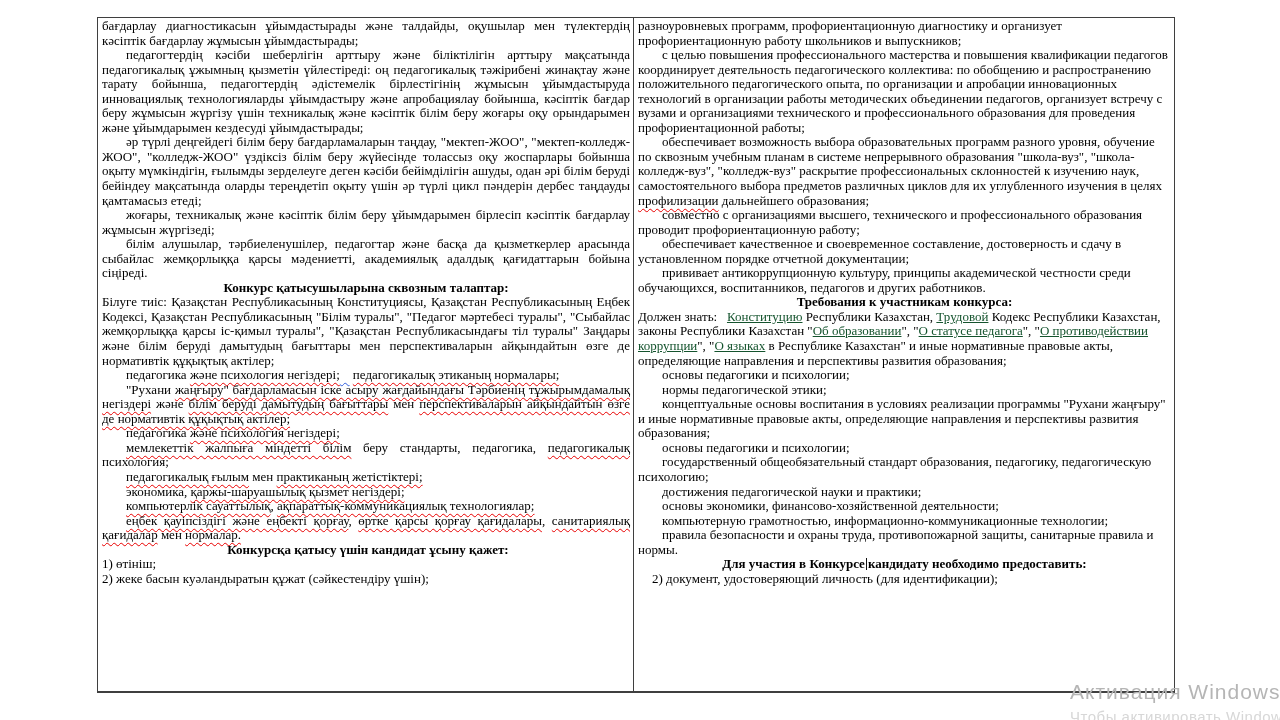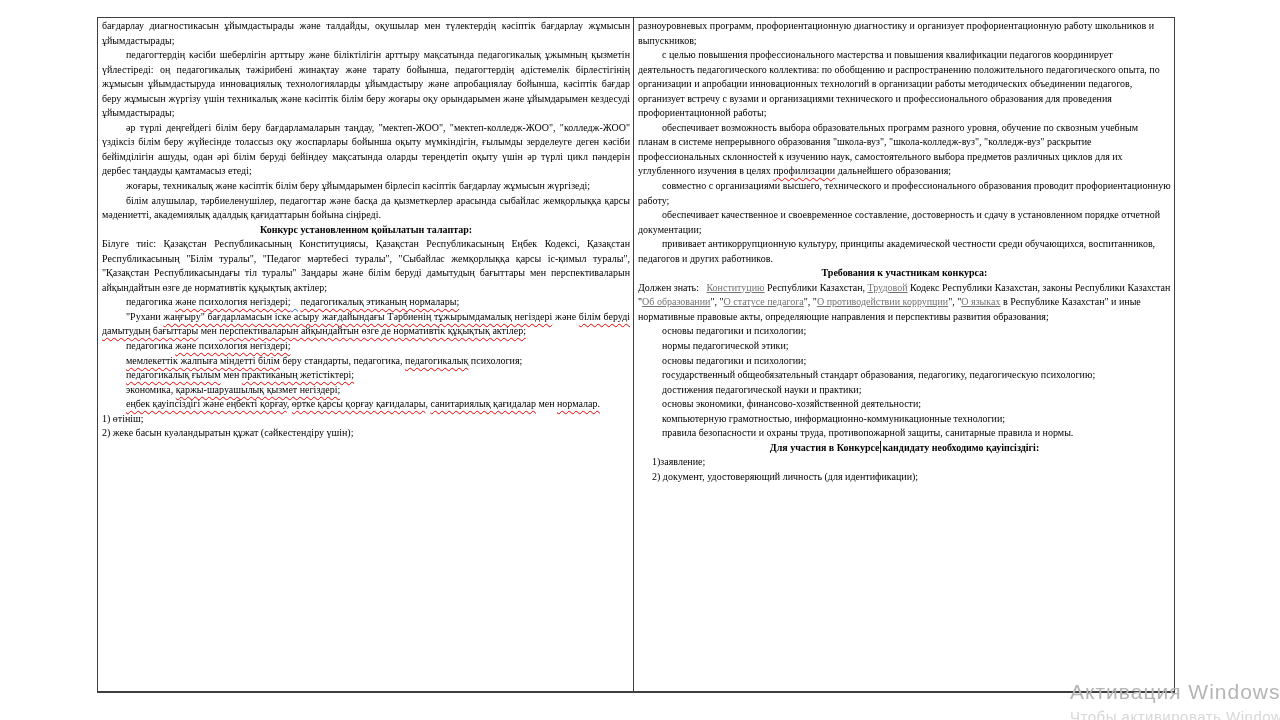--- a/index.html
+++ b/index.html
@@ -7,41 +7,41 @@
     width:1280px;height:720px;background:#ffffff;overflow:hidden;position:relative;
     font-family:"Liberation Serif","DejaVu Serif",serif;color:#000;
   }
   .doc-table{
     position:absolute;left:97px;top:17px;width:1078px;height:676px;
     box-sizing:border-box;border:1px solid #3f3f3f;border-bottom-width:2px;
     display:flex;background:#fff;
   }
   .cell{
     box-sizing:border-box;overflow:hidden;
-    font-size:10px;line-height:14.55px;
+    font-size:13px;line-height:14.55px;
     padding:1px 3px 0 4px;
   }
   .cell.left{width:536px;text-align:justify;}
   .cell.right{width:542px;border-left:1px solid #3f3f3f;text-align:left;}
   p.para{margin:0;padding:0;text-indent:0;}
   p.ind{text-indent:24px;}
   p.ind-sm{text-indent:14px;}
   p.ind-xs{text-indent:4px;}
   p.bold{font-weight:bold;text-align:center;}
   .sp{
     text-decoration-line:underline;text-decoration-style:wavy;
     text-decoration-color:#e90000;text-decoration-thickness:1px;
     text-underline-offset:2.5px;text-decoration-skip-ink:none;
   }
   .gr{
     text-decoration-line:underline;text-decoration-style:wavy;
     text-decoration-color:#2f5ddd;text-decoration-thickness:1px;
     text-underline-offset:2.5px;text-decoration-skip-ink:none;
   }
-  .lnk{color:#737373;text-decoration:underline;cursor:pointer;}
+  .lnk{color:#14532d;text-decoration:underline;cursor:pointer;}
   .caret{
     display:inline-block;width:1px;height:12px;background:#111;
     vertical-align:-2px;margin:0 1px;
   }
   .watermark{
     position:absolute;left:1070px;top:680px;white-space:nowrap;
     font-family:"Liberation Sans","DejaVu Sans",sans-serif;
   }
   .wm1{font-size:21px;letter-spacing:1px;color:#b5b5b5;}
   .wm2{font-size:15px;color:#d7d7d7;margin-top:4px;letter-spacing:0.5px;}
@@ -51,51 +51,53 @@
 
 <div class="screen">
 
   <div class="doc-table">
     <div class="cell left">
         <p class="para"><span>бағдарлау диагностикасын ұйымдастырады және талдайды, оқушылар мен түлектердің кәсіптік бағдарлау жұмысын ұйымдастырады;</span></p>
         <p class="para ind"><span>педагогтердің кәсіби шеберлігін арттыру және біліктілігін арттыру мақсатында педагогикалық ұжымның қызметін үйлестіреді: оң педагогикалық тәжірибені жинақтау және тарату бойынша, педагогтердің әдістемелік бірлестігінің жұмысын ұйымдастыруда инновациялық технологияларды ұйымдастыру және апробациялау бойынша, кәсіптік бағдар беру жұмысын жүргізу үшін техникалық және кәсіптік білім беру жоғары оқу орындарымен және ұйымдарымен кездесуді ұйымдастырады;</span></p>
         <p class="para ind"><span>әр түрлі деңгейдегі білім беру бағдарламаларын таңдау, "мектеп-ЖОО", "мектеп-колледж-ЖОО", "колледж-ЖОО" үздіксіз білім беру жүйесінде толассыз оқу жоспарлары бойынша оқыту мүмкіндігін, ғылымды зерделеуге деген кәсіби бейімділігін ашуды, одан әрі білім беруді бейіндеу мақсатында оларды тереңдетіп оқыту үшін әр түрлі цикл пәндерін дербес таңдауды қамтамасыз етеді;</span></p>
         <p class="para ind"><span>жоғары, техникалық және кәсіптік білім беру ұйымдарымен бірлесіп кәсіптік бағдарлау жұмысын жүргізеді;</span></p>
         <p class="para ind"><span>білім алушылар, тәрбиеленушілер, педагогтар және басқа да қызметкерлер арасында сыбайлас жемқорлыққа қарсы мәдениетті, академиялық адалдық қағидаттарын бойына сіңіреді.</span></p>
-        <p class="para bold"><span>Конкурс установленном қойылатын талаптар:</span></p>
+        <p class="para bold"><span>Конкурс қатысушыларына сквозным талаптар:</span></p>
         <p class="para"><span>Білуге тиіс: Қазақстан Республикасының Конституциясы, Қазақстан Республикасының Еңбек Кодексі, Қазақстан Республикасының "Білім туралы", "Педагог мәртебесі туралы", "Сыбайлас жемқорлыққа қарсы іс-қимыл туралы", "Қазақстан Республикасындағы тіл туралы" Заңдары және білім беруді дамытудың бағыттары мен перспективаларын айқындайтын өзге де нормативтік құқықтық актілер;</span></p>
         <p class="para ind"><span>педагогика </span><span class="sp">және психология негіздері;</span><span class="gr">&nbsp;&nbsp;&nbsp;</span><span>&nbsp;</span><span class="sp">педагогикалық этиканың нормалары;</span></p>
         <p class="para ind"><span>"Рухани </span><span class="sp">жаңғыру" бағдарламасын іске асыру жағдайындағы Тәрбиенің тұжырымдамалық негіздері</span><span> және </span><span class="sp">білім беруді дамытудың бағыттары</span><span> мен </span><span class="sp">перспективаларын айқындайтын өзге де нормативтік құқықтық актілер;</span></p>
         <p class="para ind"><span>педагогика </span><span class="sp">және психология негіздері;</span></p>
         <p class="para ind"><span class="sp">мемлекеттік жалпыға міндетті білім</span><span> беру стандарты, педагогика, </span><span class="sp">педагогикалық</span><span> психология;</span></p>
         <p class="para ind"><span class="sp">педагогикалық ғылым</span><span> мен </span><span class="sp">практиканың жетістіктері;</span></p>
         <p class="para ind"><span>экономика, </span><span class="sp">қаржы-шаруашылық қызмет негіздері;</span></p>
+        <p class="para ind"><span class="sp">компьютерлік сауаттылық</span><span>, </span><span class="sp">ақпараттық-коммуникациялық технологиялар;</span></p>
         <p class="para ind"><span class="sp">еңбек қауіпсіздігі және еңбекті қорғау</span><span>, </span><span class="sp">өртке қарсы қорғау қағидалары</span><span>, </span><span class="sp">санитариялық қағидалар</span><span> мен </span><span class="sp">нормалар.</span></p>
+        <p class="para bold ind-xs"><span>Конкурсқа қатысу үшін кандидат ұсыну қажет:</span></p>
         <p class="para"><span>1) өтініш;</span></p>
         <p class="para"><span>2) жеке басын куәландыратын құжат (сәйкестендіру үшін);</span></p>
       </div>
     <div class="cell right">
         <p class="para"><span>разноуровневых программ, профориентационную диагностику и организует профориентационную работу школьников и выпускников;</span></p>
         <p class="para ind"><span>с целью повышения профессионального мастерства и повышения квалификации педагогов координирует деятельность педагогического коллектива: по обобщению и распространению положительного педагогического опыта, по организации и апробации инновационных технологий в организации работы методических объединении педагогов, организует встречу с вузами и организациями технического и профессионального образования для проведения профориентационной работы;</span></p>
         <p class="para ind"><span>обеспечивает возможность выбора образовательных программ разного уровня, обучение по сквозным учебным планам в системе непрерывного образования "школа-вуз", "школа-колледж-вуз", "колледж-вуз" раскрытие профессиональных склонностей к изучению наук, самостоятельного выбора предметов различных циклов для их углубленного изучения в целях </span><span class="sp">профилизации</span><span> дальнейшего образования;</span></p>
         <p class="para ind"><span>совместно с организациями высшего, технического и профессионального образования проводит профориентационную работу;</span></p>
         <p class="para ind"><span>обеспечивает качественное и своевременное составление, достоверность и сдачу в установленном порядке отчетной документации;</span></p>
         <p class="para ind"><span>прививает антикоррупционную культуру, принципы академической честности среди обучающихся, воспитанников, педагогов и других работников.</span></p>
         <p class="para bold"><span>Требования к участникам конкурса:</span></p>
         <p class="para"><span>Должен знать:&nbsp;&nbsp; </span><span class="lnk">Конституцию</span><span> Республики Казахстан, </span><span class="lnk">Трудовой</span><span> Кодекс Республики Казахстан, законы Республики Казахстан "</span><span class="lnk">Об образовании</span><span>", "</span><span class="lnk">О статусе педагога</span><span>", "</span><span class="lnk">О противодействии коррупции</span><span>", "</span><span class="lnk">О языках</span><span> в Республике Казахстан" и иные нормативные правовые акты, определяющие направления и перспективы развития образования;</span></p>
         <p class="para ind"><span>основы педагогики и психологии;</span></p>
         <p class="para ind"><span>нормы педагогической этики;</span></p>
+        <p class="para ind"><span>концептуальные основы воспитания в условиях реализации программы "Рухани жаңғыру" и иные нормативные правовые акты, определяющие направления и перспективы развития образования;</span></p>
         <p class="para ind"><span>основы педагогики и психологии;</span></p>
         <p class="para ind"><span>государственный общеобязательный стандарт образования, педагогику, педагогическую психологию;</span></p>
         <p class="para ind"><span>достижения педагогической науки и практики;</span></p>
         <p class="para ind"><span>основы экономики, финансово-хозяйственной деятельности;</span></p>
         <p class="para ind"><span>компьютерную грамотностью, информационно-коммуникационные технологии;</span></p>
         <p class="para ind"><span>правила безопасности и охраны труда, противопожарной защиты, санитарные правила и нормы.</span></p>
-        <p class="para bold"><span>Для участия в Конкурсе</span><span class="caret"></span><span>кандидату необходимо қауіпсіздігі:</span></p>
-        <p class="para ind-sm"><span>1)заявление;</span></p>
+        <p class="para bold"><span>Для участия в Конкурсе</span><span class="caret"></span><span>кандидату необходимо предоставить:</span></p>
         <p class="para ind-sm"><span>2) документ, удостоверяющий личность (для идентификации);</span></p>
       </div>
   </div>
 
   <div class="watermark">
     <div class="wm1">Активация Windows</div>
     <div class="wm2">Чтобы активировать Windows, перейдите в</div>
   </div>
 
 </div>

